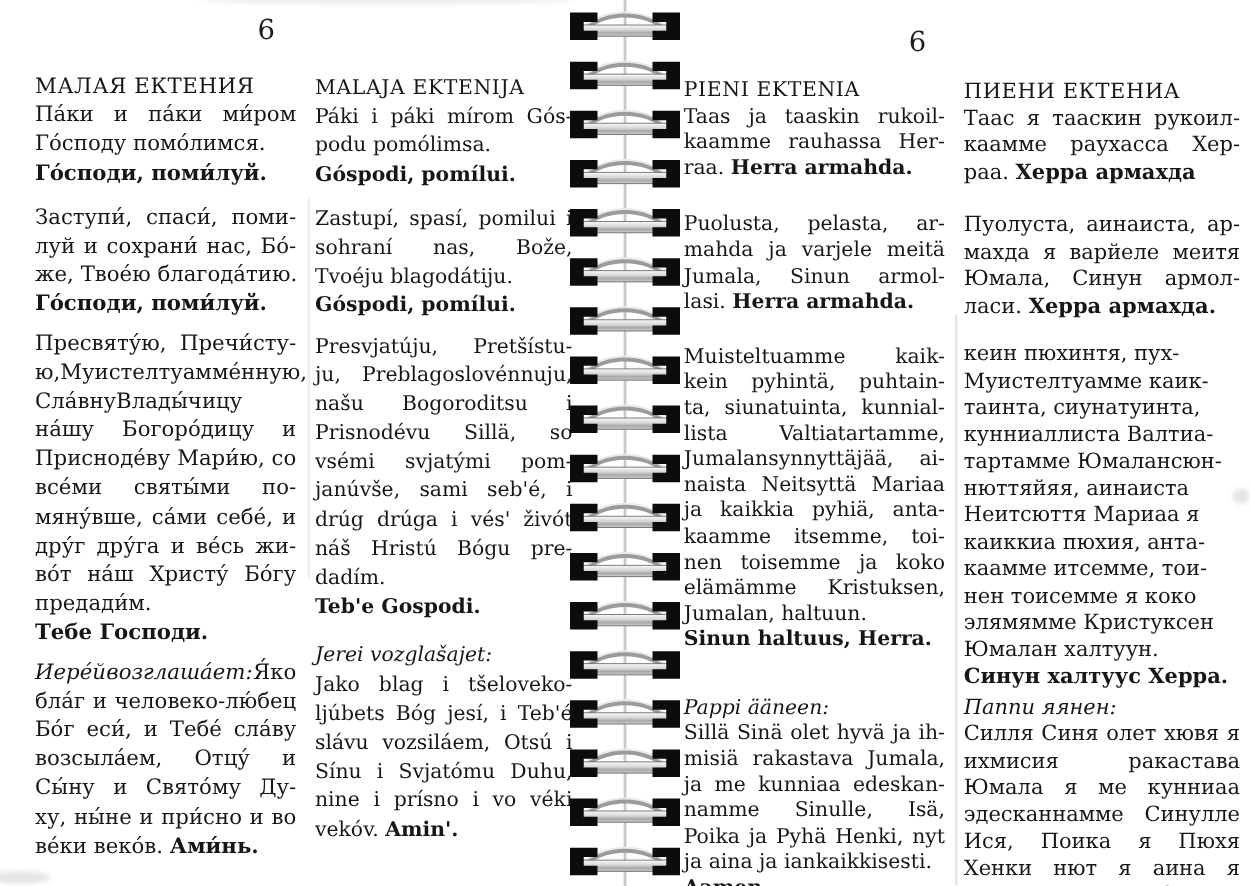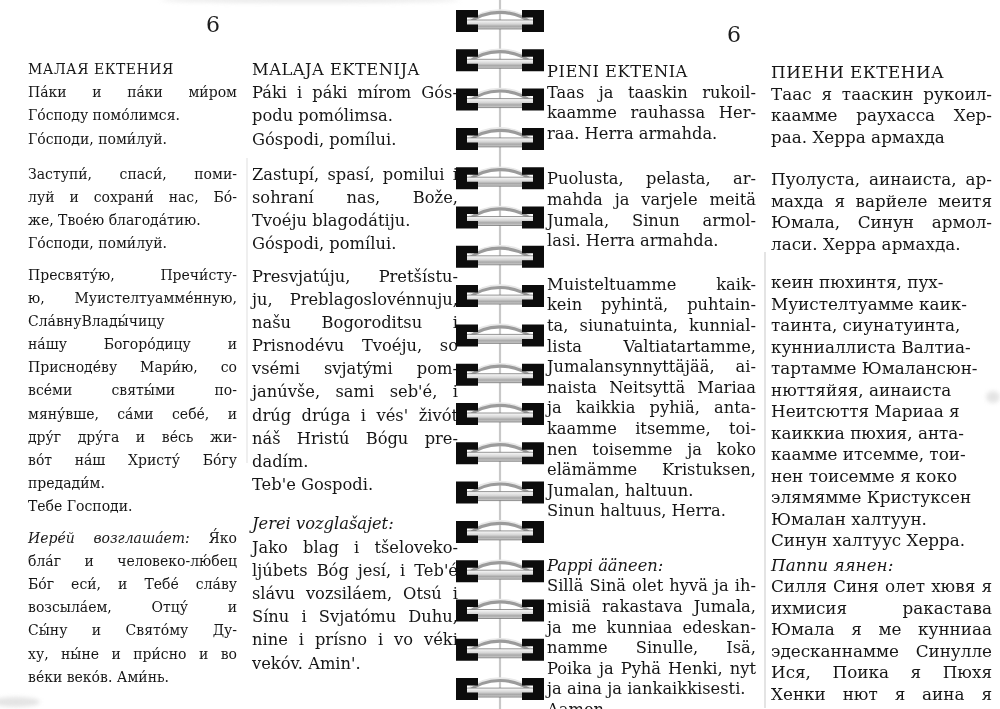--- a/index.html
+++ b/index.html
@@ -6,21 +6,21 @@
   body{
     width:1000px;height:709px;position:relative;overflow:hidden;
     background:#ffffff;color:#161616;
     font-family:"DejaVu Serif","Liberation Serif",serif;
   }
   .pageno{position:absolute;font-size:22px;color:#1d1d1d}
   #pn-left{left:206px;top:12px}
   #pn-right{left:727px;top:22px}
 
   .column{position:absolute}
-  #col1{left:28px;top:58px;width:209px;font-size:14px;--lh:23.2px}
+  #col1{left:28px;top:58px;width:209px;font-size:17px;--lh:23.2px}
   #col2{left:252px;top:58px;width:206px;font-size:16.3px;--lh:23.2px}
   #col3{left:547px;top:62px;width:209px;font-size:16.3px;--lh:20.6px}
   #col4{left:771px;top:62px;width:221px;font-size:16.8px;--lh:21.5px}
 
   .block{margin:0}
   #col1 .block:nth-child(2){margin-top:12px}
   #col1 .block:nth-child(3){margin-top:8px}
   #col1 .block:nth-child(4){margin-top:8px}
   #col2 .block:nth-child(2){margin-top:12px}
   #col2 .block:nth-child(3){margin-top:9px}
@@ -28,21 +28,21 @@
   #col3 .block:nth-child(2){margin-top:25px}
   #col3 .block:nth-child(3){margin-top:23px}
   #col3 .block:nth-child(4){margin-top:34px}
   #col4 .block:nth-child(2){margin-top:21px}
   #col4 .block:nth-child(3){margin-top:17px}
   #col4 .block:nth-child(4){margin-top:3px}
 
   .line{height:var(--lh);line-height:var(--lh);text-align:left;white-space:nowrap}
   .line.jl{display:flex;justify-content:space-between;align-items:baseline;white-space:normal}
   .s-n{font-weight:normal;font-style:normal}
-  .s-b{font-weight:normal}
+  .s-b{font-weight:bold}
   .s-i{font-style:italic}
   .hdr{letter-spacing:.5px}
 
   #binding{position:absolute;left:453px;top:0;width:94px;height:709px}
 
   .smudge{position:absolute;background:#d9d9d9;filter:blur(2px);border-radius:50%}
   #sm-top{left:160px;top:-3px;width:300px;height:6px;opacity:.55}
   #sm-right{left:986px;top:391px;width:14px;height:12px;opacity:.7}
   #sm-bottomleft{left:-8px;top:697px;width:48px;height:10px;opacity:.7}
   .fold{position:absolute;width:2px}
@@ -207,21 +207,21 @@
         <span class="s-n">ju,</span>
         <span class="s-n">Preblagoslovénnuju,</span>
       </div>
       <div class="line jl">
         <span class="s-n">našu</span>
         <span class="s-n">Bogoroditsu</span>
         <span class="s-n">i</span>
       </div>
       <div class="line jl">
         <span class="s-n">Prisnodévu</span>
-        <span class="s-n">Tvoéju,</span>
+        <span class="s-n">Sillä,</span>
         <span class="s-n">so</span>
       </div>
       <div class="line jl">
         <span class="s-n">vsémi</span>
         <span class="s-n">svjatými</span>
         <span class="s-n">pom-</span>
       </div>
       <div class="line jl">
         <span class="s-n">janúvše,</span>
         <span class="s-n">sami</span>

